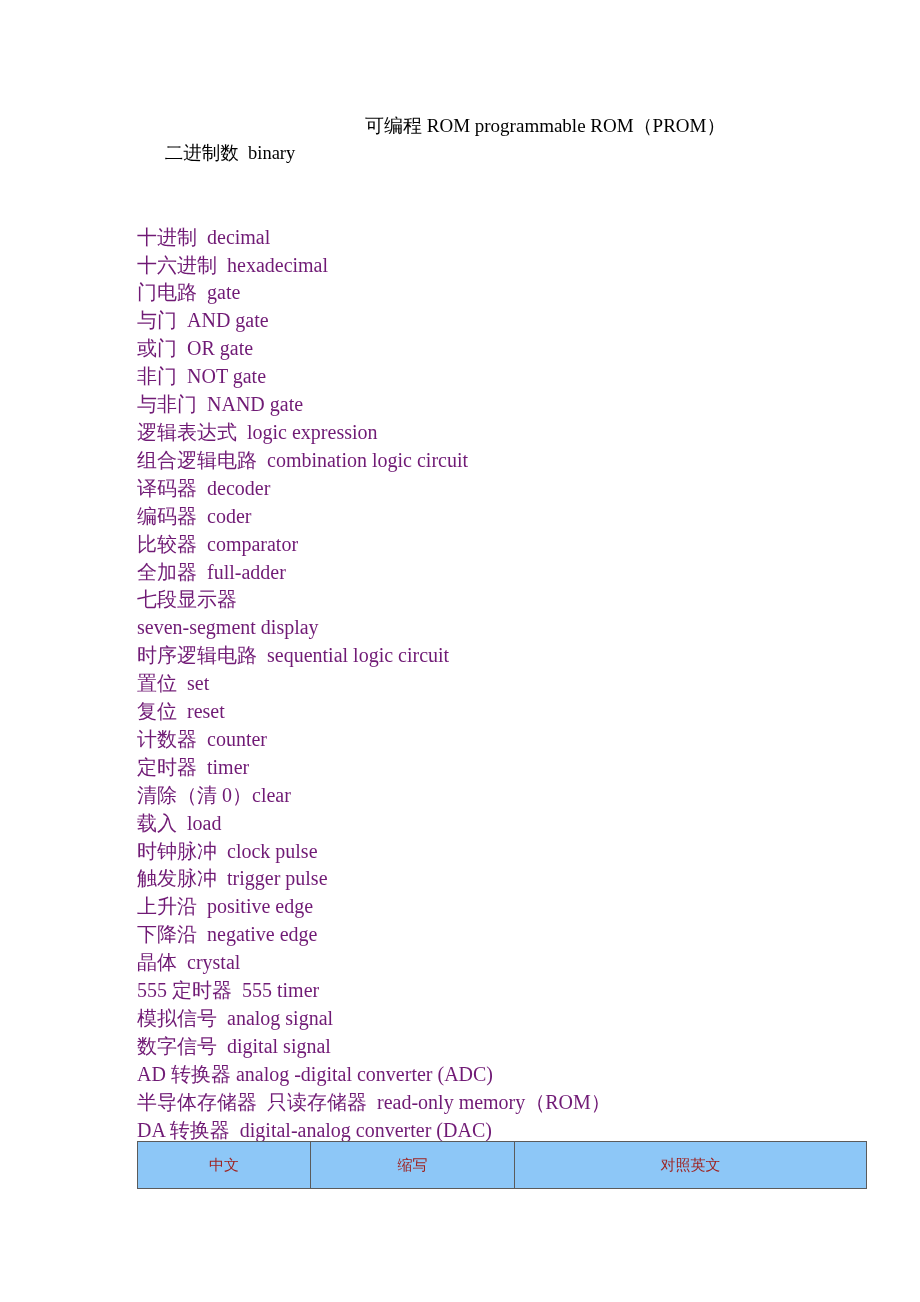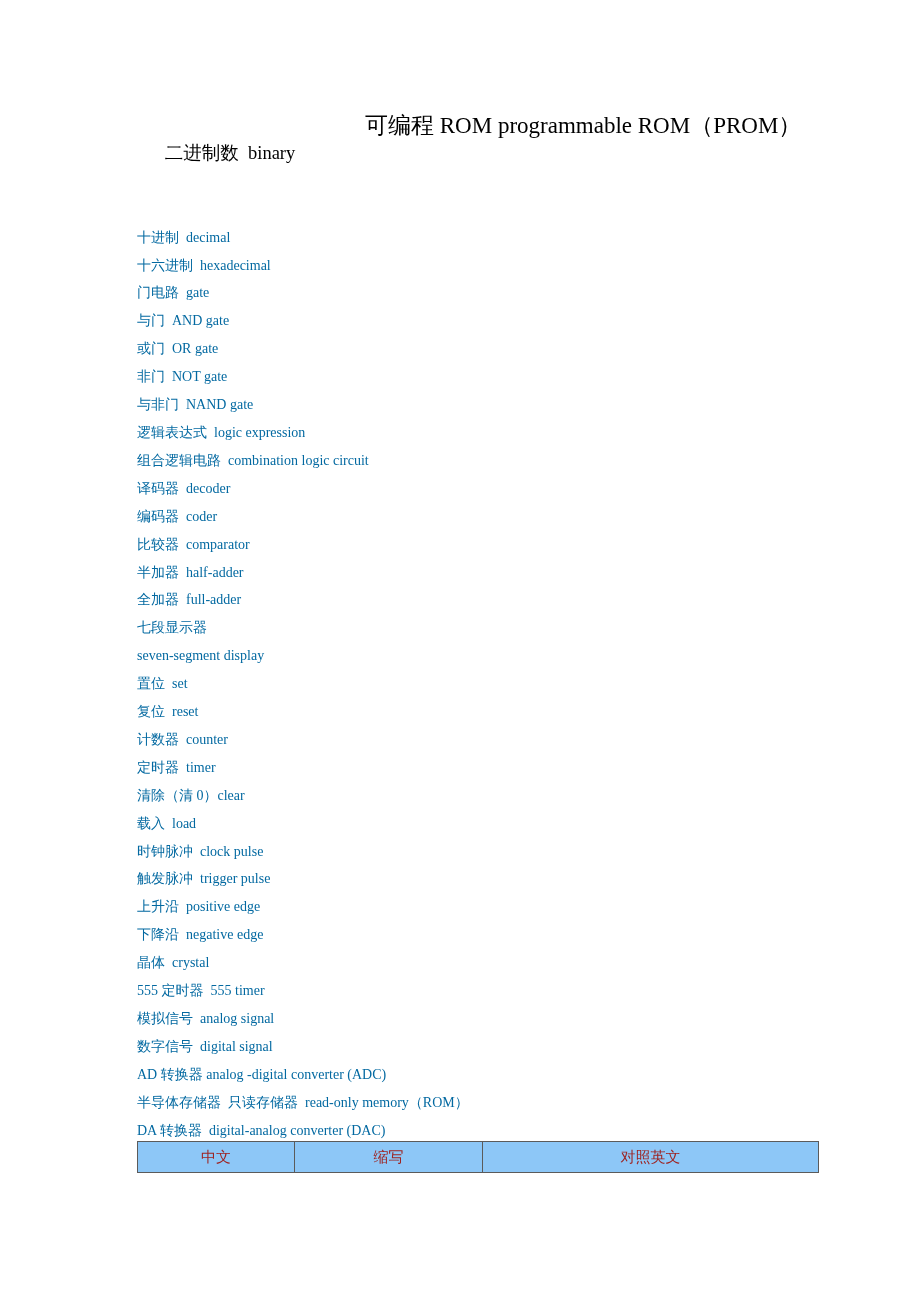--- a/index.html
+++ b/index.html
@@ -28,61 +28,61 @@
 
   .content-area {
     position: absolute;
     left: 137px;
     top: 112px;
     width: 700px;
   }
 
   
   .term-line {
-    font-size: 14px;
+    font-size: 20px;
     line-height: 27.9px;
     white-space: pre;
-    color: #0369a1;
+    color: #701a75;
     letter-spacing: 0px;
   }
 
   .first-row {
     position: relative;
     font-size: 18.5px;
     line-height: 27.9px;
     white-space: pre;
   }
 
   .right-term {
     position: absolute;
     left: 228px;
     top: 0;
     white-space: pre;
-    font-size: 23px;
+    font-size: 19px;
     line-height: 27.9px;
   }
 
   
   .glossary-table {
     position: absolute;
     left: 137px;
     top: 1141px;
     width: 654px;
     border-collapse: collapse;
     table-layout: fixed;
   }
   .glossary-table td {
     background-color: #8dc7f7;
     border: 1px solid #5b5b5b;
     color: #9e2321;
     font-size: 15px;
     font-family: "Liberation Sans", "DejaVu Sans", sans-serif;
     text-align: center;
     height: 22px;
-    padding: 4px;
+    padding: 12px;
     vertical-align: middle;
     background-image:
       radial-gradient(#a9d6fb 0.6px, transparent 0.7px);
     background-size: 4px 4px;
   }
   .col-cn { width: 148px; }
   .col-abbr { width: 179px; }
   .col-en { width: 327px; }
 </style>
 </head>
@@ -102,24 +102,24 @@
     <div class="term-line">门电路  gate</div>
     <div class="term-line">与门  AND gate</div>
     <div class="term-line">或门  OR gate</div>
     <div class="term-line">非门  NOT gate</div>
     <div class="term-line">与非门  NAND gate</div>
     <div class="term-line">逻辑表达式  logic expression</div>
     <div class="term-line">组合逻辑电路  combination logic circuit</div>
     <div class="term-line">译码器  decoder</div>
     <div class="term-line">编码器  coder</div>
     <div class="term-line">比较器  comparator</div>
-    <div class="term-line">半加器  half-adder</div>
     <div class="term-line">全加器  full-adder</div>
     <div class="term-line">七段显示器</div>
     <div class="term-line">seven-segment display</div>
+    <div class="term-line">时序逻辑电路  sequential logic circuit</div>
     <div class="term-line">置位  set</div>
     <div class="term-line">复位  reset</div>
     <div class="term-line">计数器  counter</div>
     <div class="term-line">定时器  timer</div>
     <div class="term-line">清除（清 0）clear</div>
     <div class="term-line">载入  load</div>
     <div class="term-line">时钟脉冲  clock pulse</div>
     <div class="term-line">触发脉冲  trigger pulse</div>
     <div class="term-line">上升沿  positive edge</div>
     <div class="term-line">下降沿  negative edge</div>

